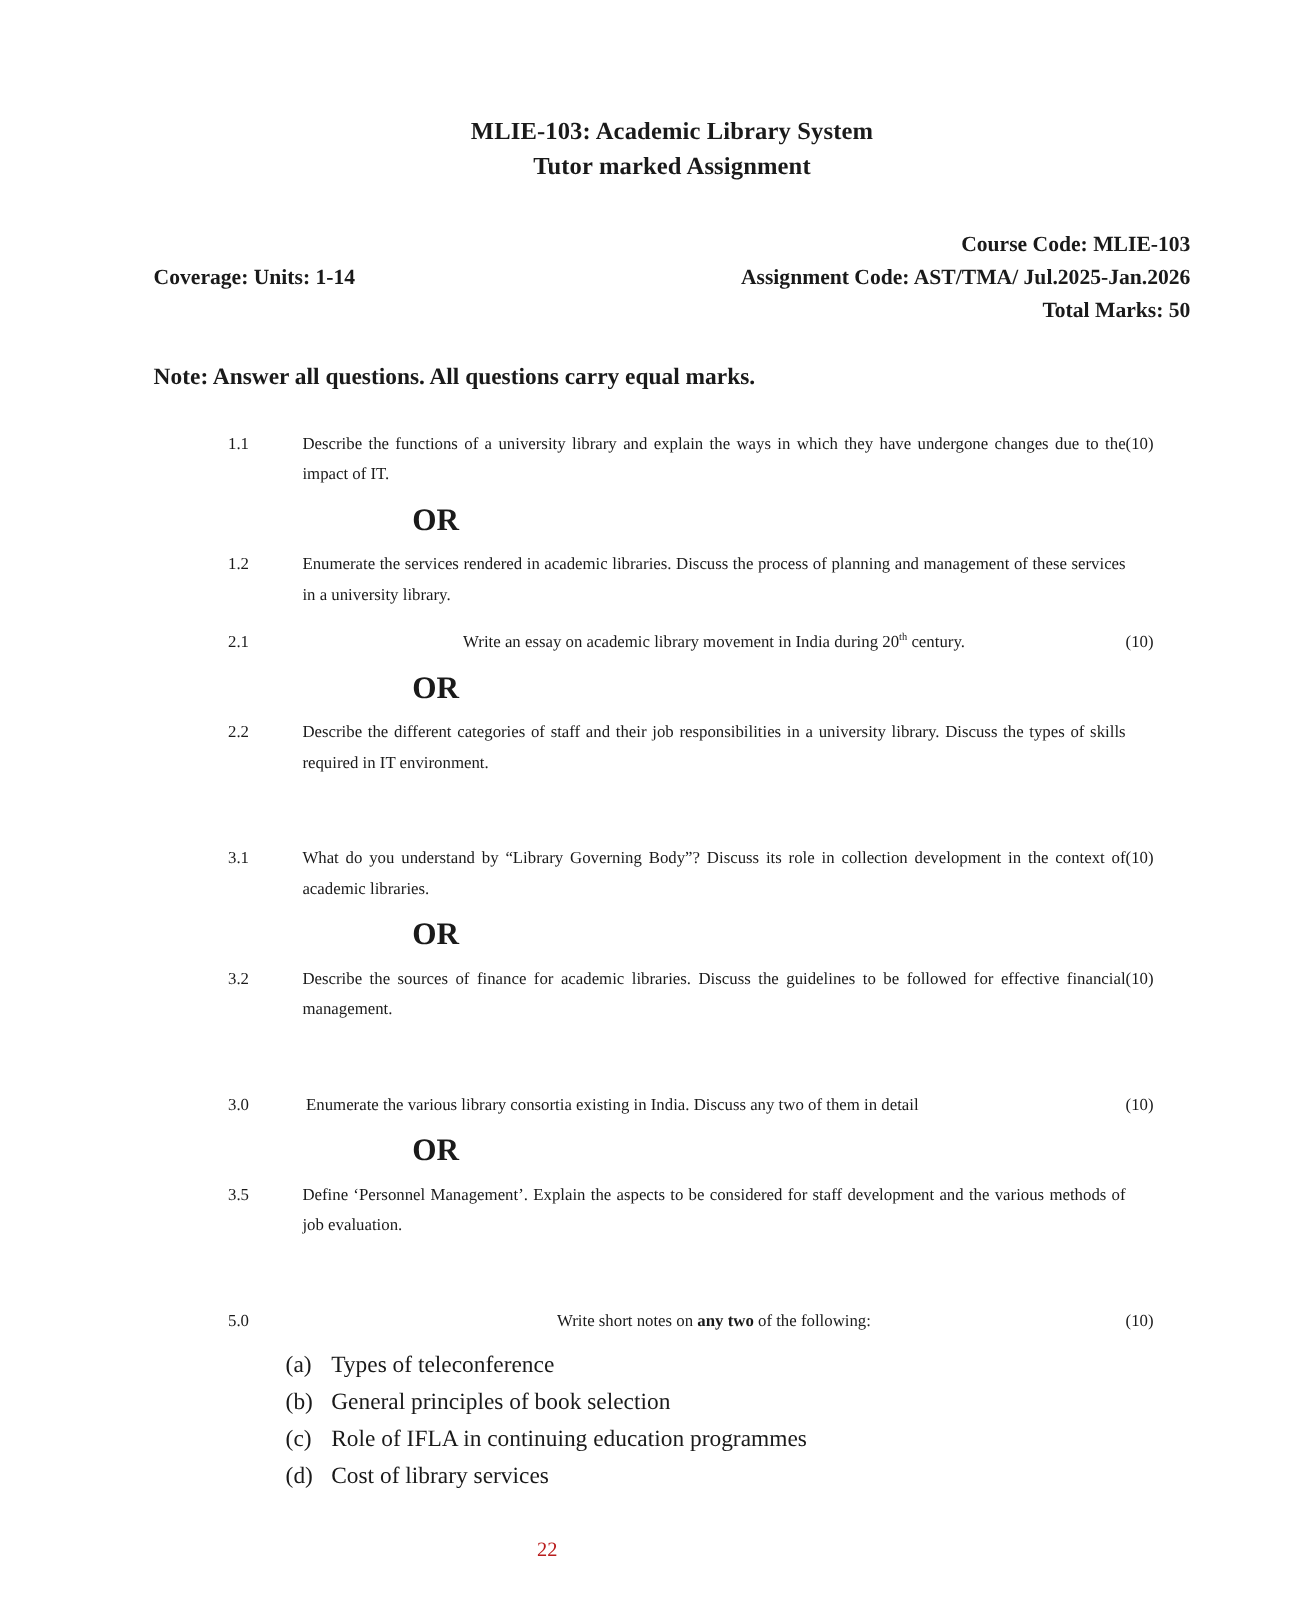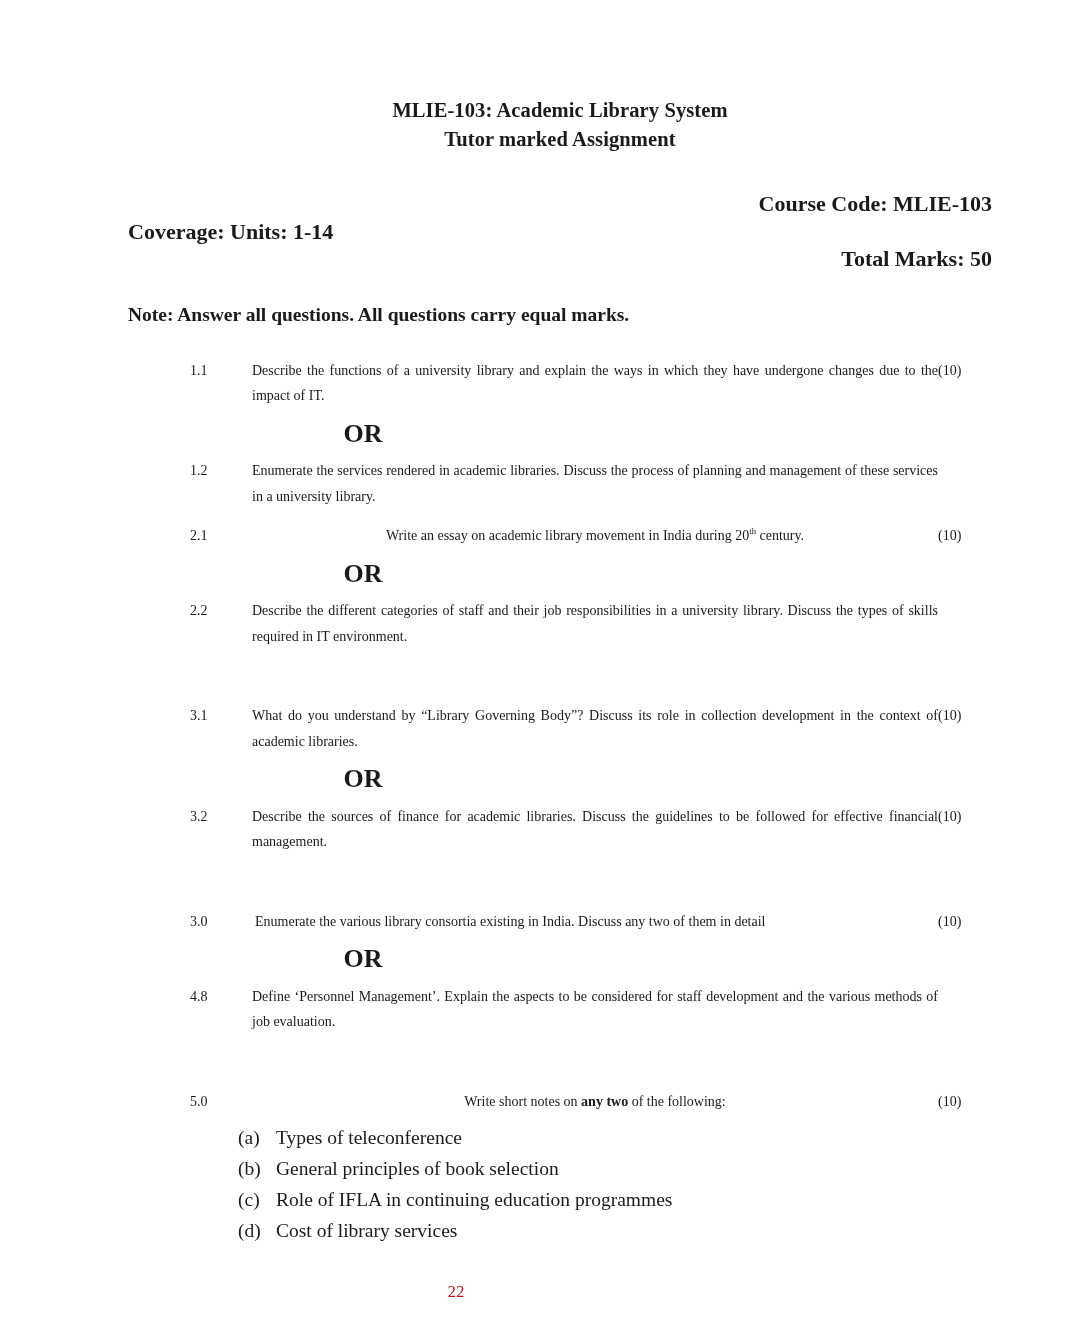--- a/index.html
+++ b/index.html
@@ -35,21 +35,21 @@
     font-weight: bold;
     font-size: 20.5px;
     line-height: 29px;
     letter-spacing: 0.1px;
   }
   .title-line-2 { }
 
   .meta-block {
     margin-top: 36px;
     font-weight: bold;
-    font-size: 22px;
+    font-size: 18px;
     line-height: 27.5px;
   }
   .meta-row {
     display: flex;
     justify-content: space-between;
     align-items: baseline;
   }
   .meta-left { text-align: left; white-space: nowrap; }
   .meta-right { text-align: right; white-space: nowrap; }
   .meta-right-only {
@@ -159,20 +159,21 @@
 
     <div class="doc-title">
       <div>MLIE-103: Academic Library System</div>
       <div class="title-line-2">Tutor marked Assignment</div>
     </div>
 
     <div class="meta-block">
       <div class="meta-right-only">Course Code: MLIE-103</div>
       <div class="meta-row">
         <span class="meta-left">Coverage: Units: 1-14</span>
+        <span class="meta-right">Assignment Code: AST/TMA/ Jul.2025-Jan.2026</span>
       </div>
       <div class="meta-right-only">Total Marks: 50</div>
     </div>
 
     <div class="note">Note: Answer all questions. All questions carry equal marks.</div>
 
     <div class="qlist">
 
       <div class="qrow">
         <span class="qnum">1.1</span>
@@ -224,21 +225,21 @@
 
       <div class="qrow">
         <span class="qnum">3.0</span>
         <span class="qbody qtext indent-first">Enumerate the various library consortia existing in India. Discuss any two of them in detail</span>
         <span class="qmark">(10)</span>
       </div>
 
       <div class="or">OR</div>
 
       <div class="qrow">
-        <span class="qnum">4.8</span>
+        <span class="qnum">3.5</span>
         <span class="qbody qtext">Define ‘Personnel Management’. Explain the aspects to be considered for staff development and the various methods of job evaluation.</span>
         <span class="qmark empty"></span>
       </div>
 
       <div class="gap-large"></div>
 
       <div class="qrow">
         <span class="qnum">5.0</span>
         <span class="qbody qtext nojust"><span>Write short notes on </span><b>any two</b><span> of the following:</span></span>
         <span class="qmark">(10)</span>

